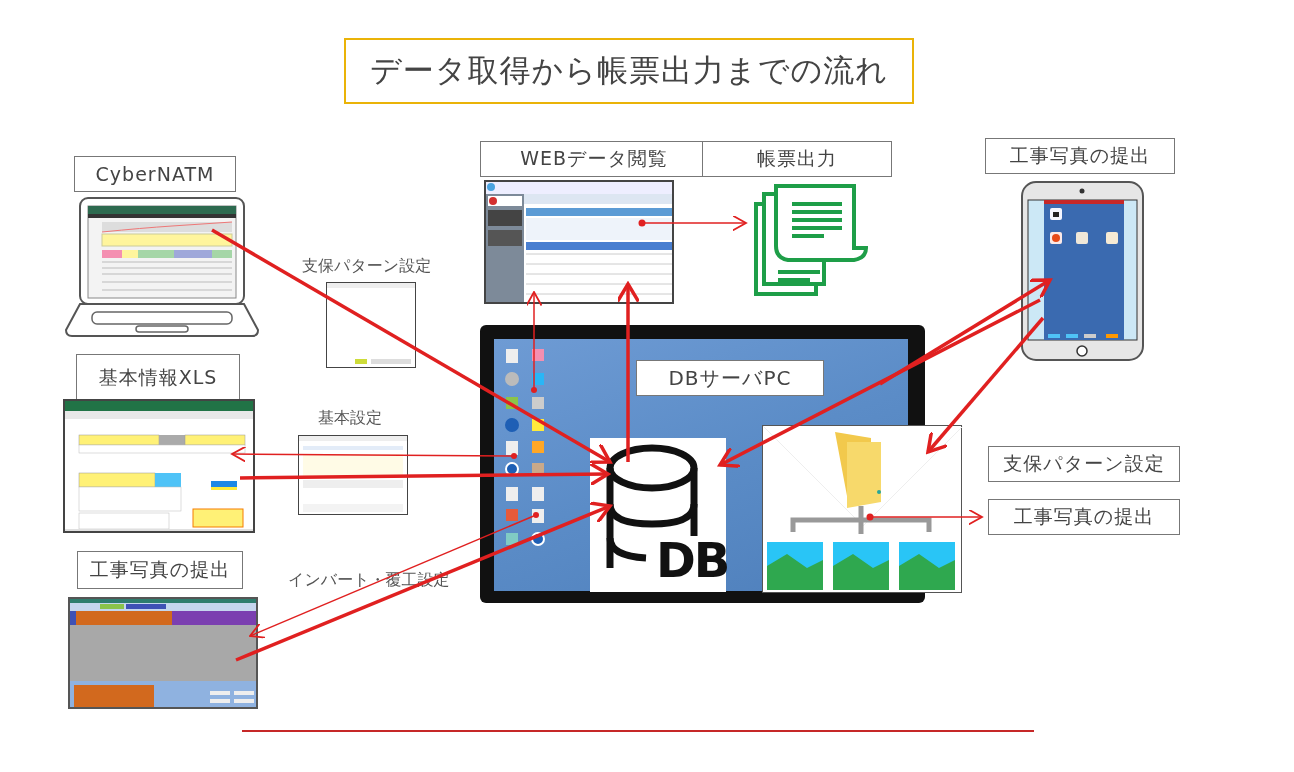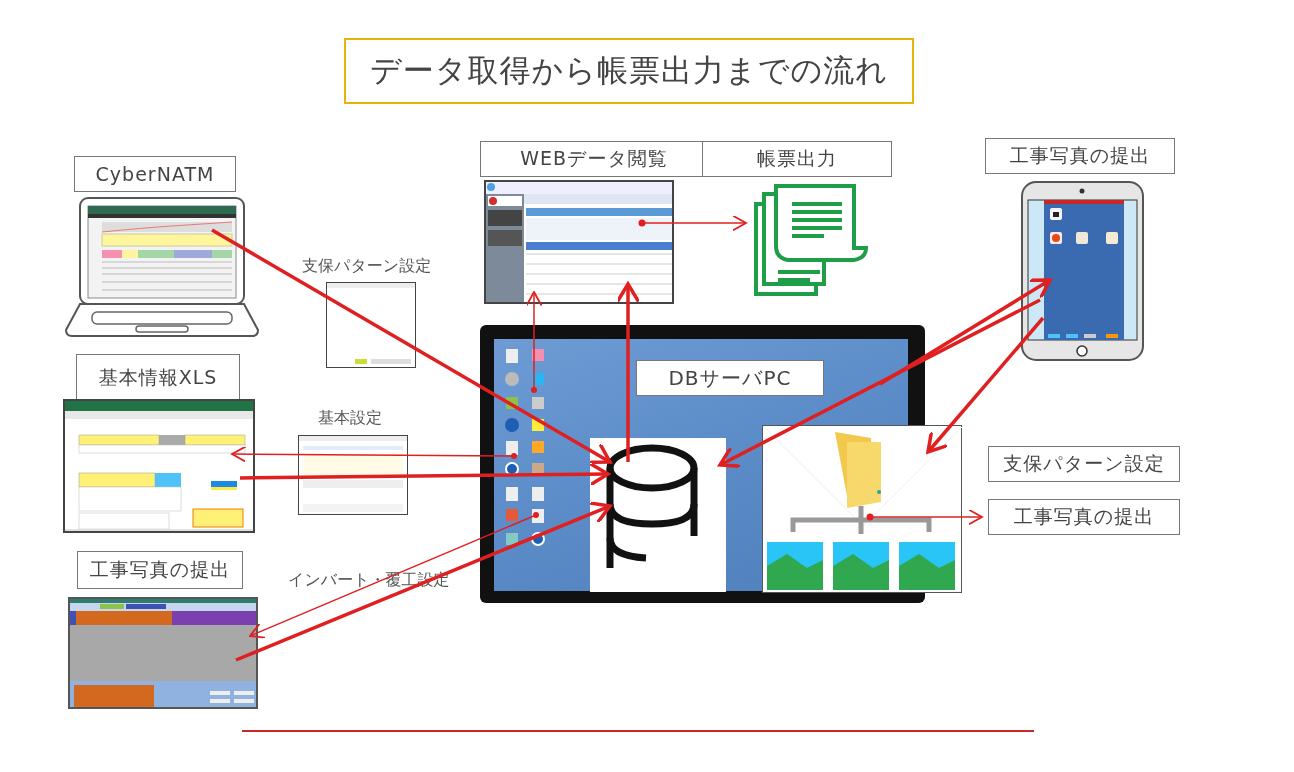--- a/index.html
+++ b/index.html
@@ -199,20 +199,21 @@
 <div class="abs" style="left:590px;top:438px;width:136px;height:154px;background:#fff;">
   <svg width="136" height="154">
     <g fill="none" stroke="#111" stroke-width="7">
       <ellipse cx="62" cy="30" rx="42" ry="20"></ellipse>
       <path d="M20 30 L20 130"></path>
       <path d="M104 30 L104 98"></path>
       <path d="M20 66 Q20 86 62 86 Q104 86 104 66"></path>
       <path d="M20 100 Q20 118 56 120"></path>
     </g>
   </svg>
+  <div class="abs" style="left:66px;top:94px;font-family:'DejaVu Sans',sans-serif;font-weight:bold;font-size:48px;color:#111;letter-spacing:-2px;">DB</div>
 </div>
 
 <div class="abs" style="left:762px;top:425px;width:200px;height:168px;background:#fff;border:1.5px solid #555;box-sizing:border-box;">
   <svg width="200" height="168">
     <line x1="0" y1="0" x2="100" y2="100" stroke="#eee"></line>
     <line x1="200" y1="0" x2="100" y2="100" stroke="#eee"></line>
     <g>
       <path d="M72 6 L108 12 L108 74 L84 70 Z" fill="#f2c94c"></path>
       <path d="M84 16 L118 16 L118 76 L84 82 Z" fill="#f7d96b"></path>
       <circle cx="116" cy="66" r="2" fill="#26a69a"></circle>

